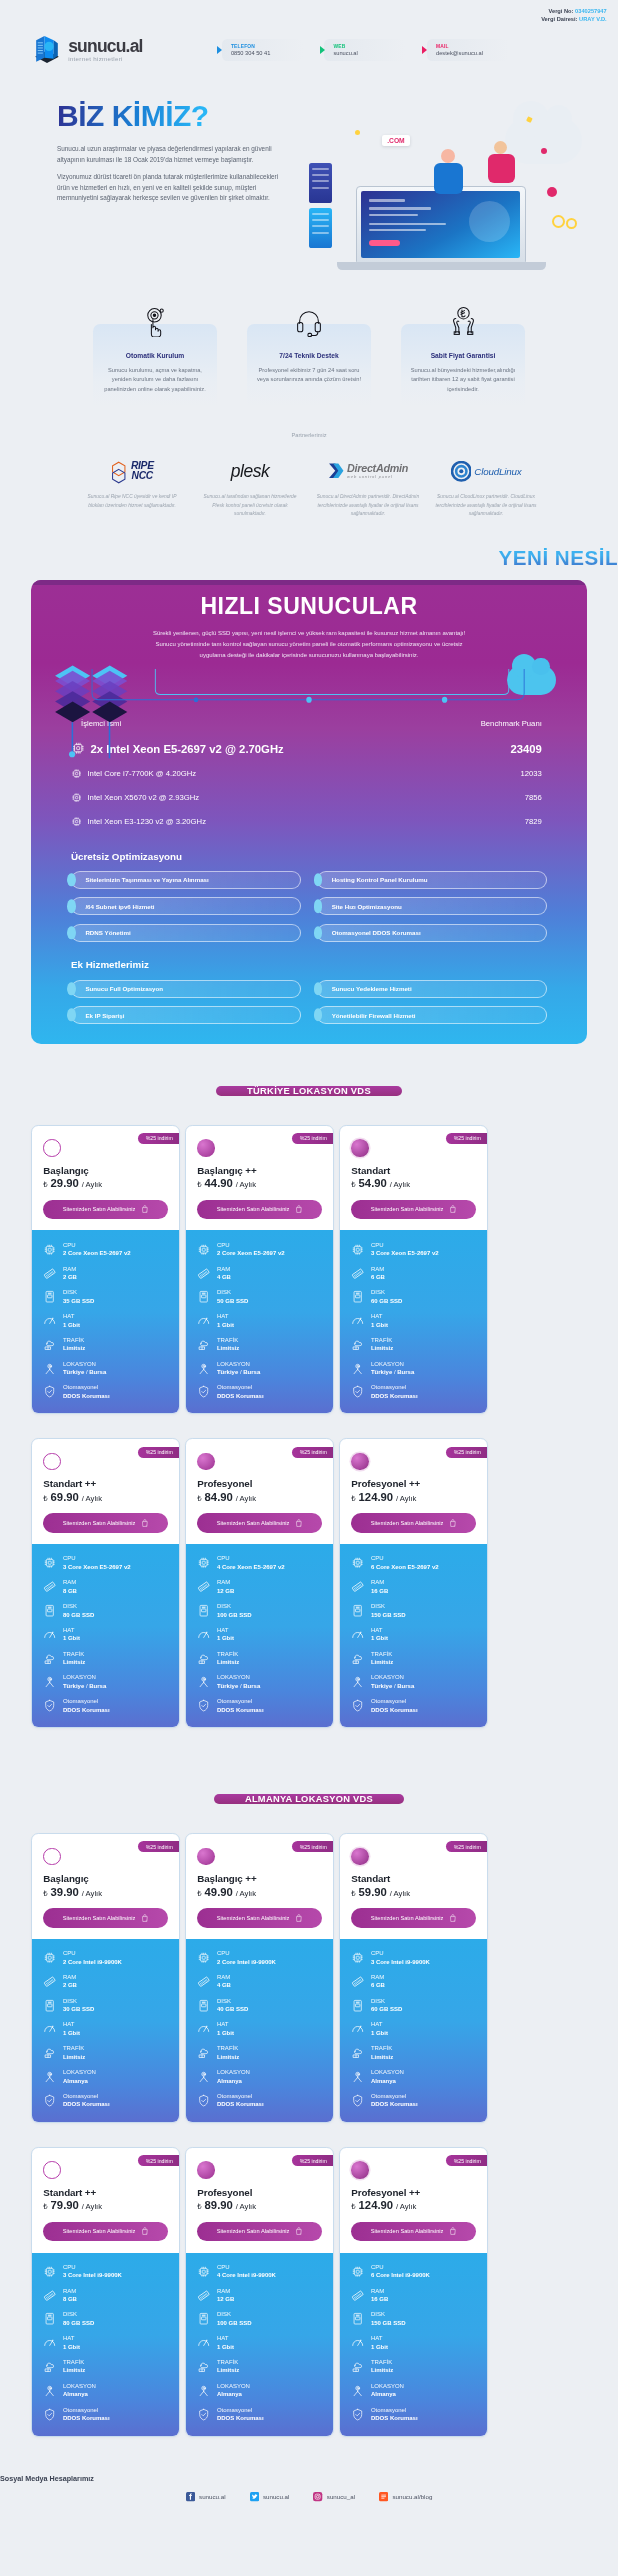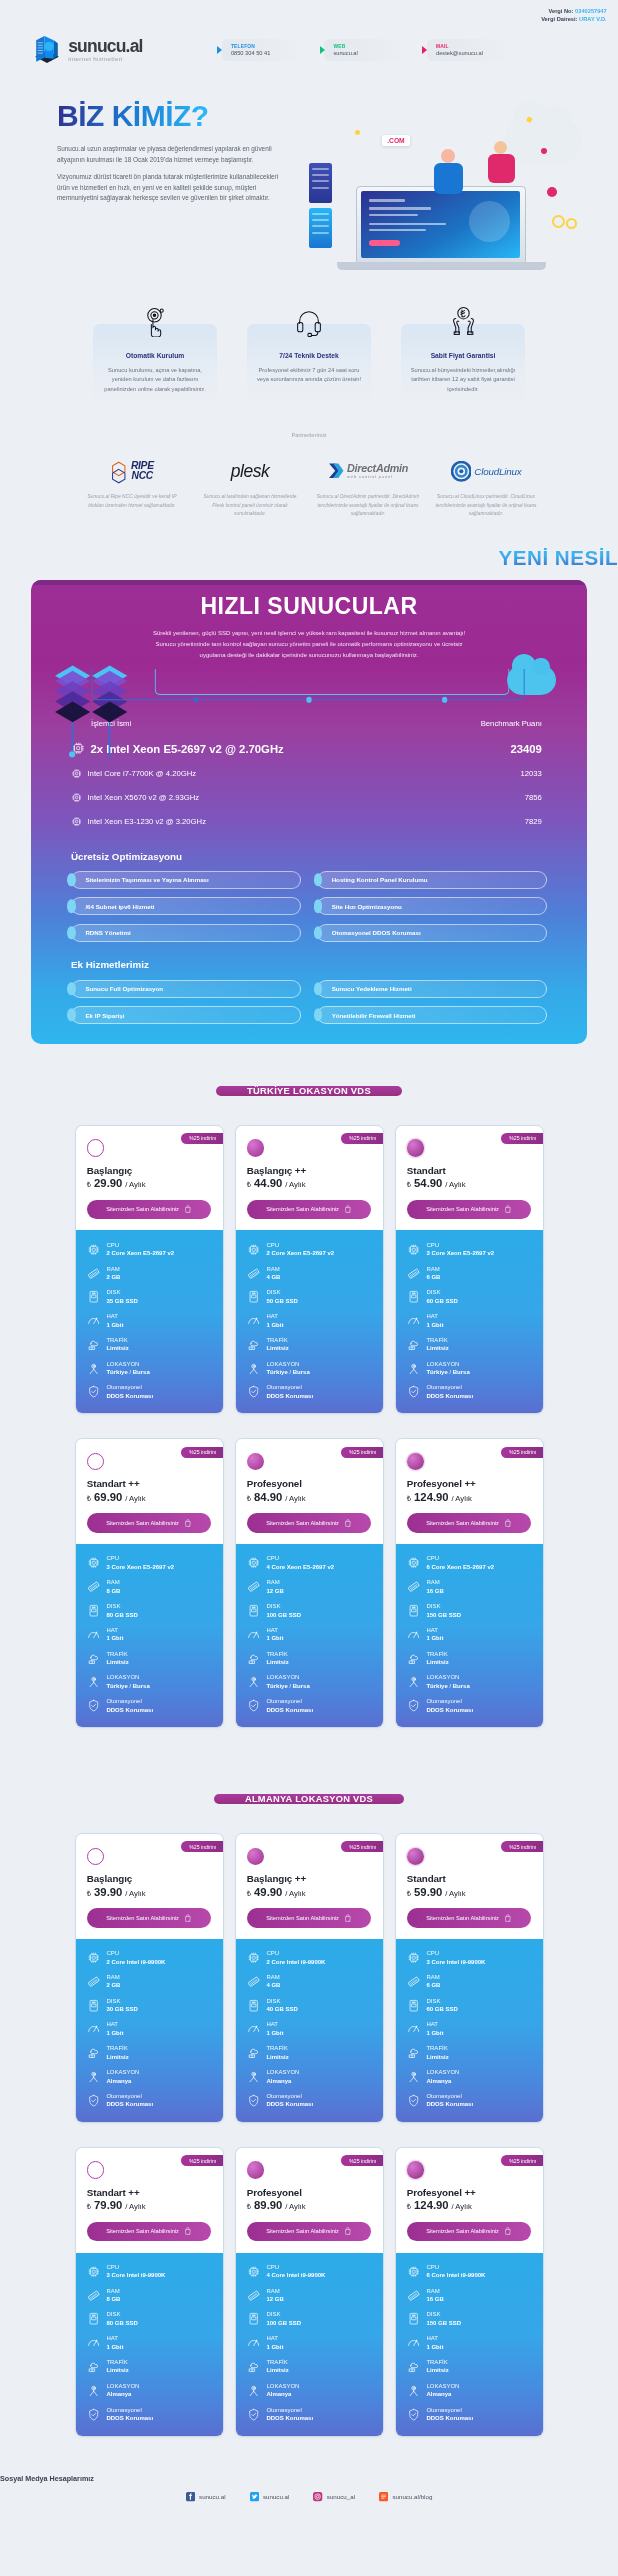--- a/index.html
+++ b/index.html
@@ -170,21 +170,21 @@
   .decor-rack { position:absolute; left:20.6px; top:72px; }
   .decor-cloud{ position:absolute; right:31px; top:85px; width:49px; height:30px; background:#4cc4ee; border-radius:20.6px;}
   .decor-cloud:before{content:"";position:absolute;width:24px;height:24px;background:#4cc4ee;border-radius:50%;left:5.2px;top:-10.3px;}
   .decor-cloud:after{content:"";position:absolute;width:17.5px;height:17.5px;background:#49c0ed;border-radius:50%;right:6.2px;top:-7.2px;}
 
   .connector { height: 44px; position: relative; margin: 1px 52px 3.1px; }
 
   
   .cpu-table { margin: 5.2px 40px 0; color:#fff; }
   .cpu-head { display:flex; font-size:7.7px; padding: 2.1px 0 7.2px; }
-  .cpu-head .c1 { flex:1; padding-left: 20px; }
+  .cpu-head .c1 { flex:1; padding-left: 10px; }
   .cpu-head .c2 { width: 108px; text-align: right; padding-right:5.2px; }
   .cpu-row {
     display:flex; align-items:center; padding: 6.2px 0;
   }
   .cpu-row .c1 { flex:1; display:flex; align-items:center; gap:5.2px; }
   .cpu-row .c2 { width: 108px; text-align:right; padding-right:5.2px; }
   .cpu-row.top .name { font-size: 11.3px; font-weight: 700; }
   .cpu-row.top .c2 { font-size: 11.3px; font-weight: 700; }
   .cpu-row .name { font-size: 7.7px; }
   .cpu-row .c2 { font-size: 7.7px; }
@@ -207,21 +207,21 @@
 
   
   .loc-badge-wrap { text-align:center; padding: 42px 0 29px; }
   .loc-badge {
     display:inline-block; background: linear-gradient(180deg,#a93a9f,#97307f);
     color:#fff; font-size: 9.3px; font-weight: 700; letter-spacing: 0.3px;
     padding: 0 31px; border-radius: 20.6px;
   }
 
   
-  .price-row { display:flex; justify-content:center; gap: 11px; padding: 0 31px 24px; }
+  .price-row { display:flex; gap: 5px; padding: 0 31px 24px; }
   .pcard {
     width: 149px; border-radius: 7.2px; overflow: hidden; position: relative;
     background:#fff; border: 0.5px solid #c9dced;
     box-shadow: 0 1px 2.6px rgba(80,100,130,.06);
   }
   .ribbon {
     position:absolute; right:0; top: 7.2px;
     background: linear-gradient(90deg,#a6349b,#8f2c84);
     color:#fff; font-size:5.2px; padding: 2.6px 6.2px 2.6px 8.2px;
     border-radius: 7.2px 0 0 7.2px;

